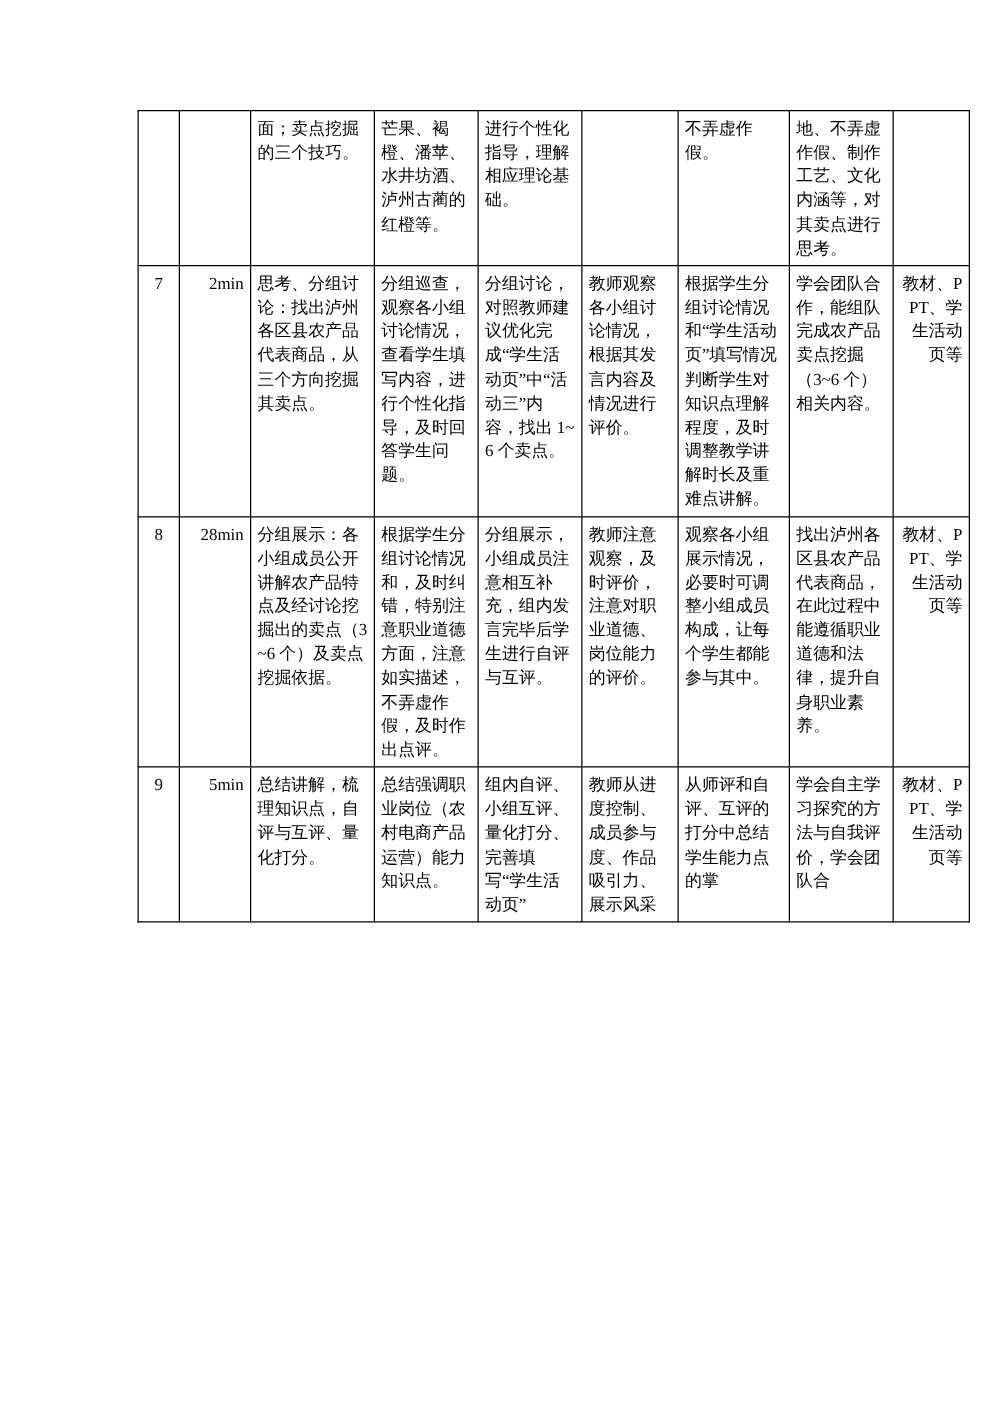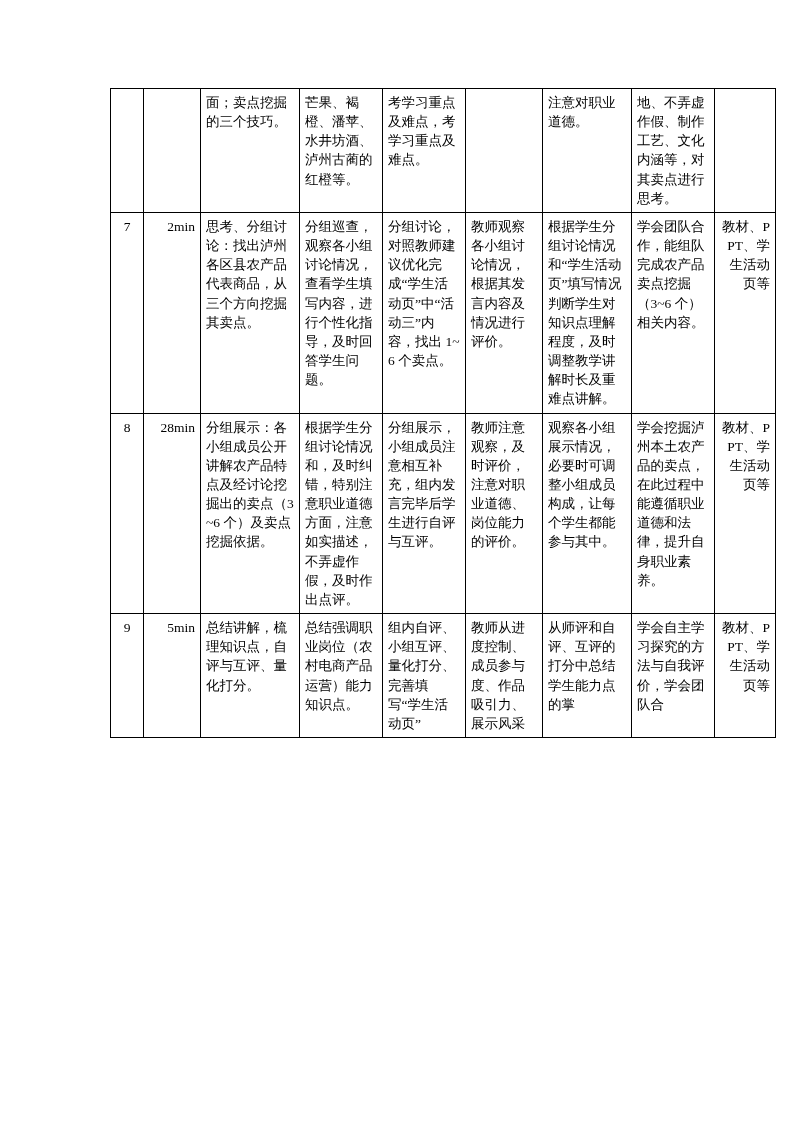--- a/index.html
+++ b/index.html
@@ -76,27 +76,27 @@
         <td class="col-time">
             <span class="num-text"></span>
           </td>
         <td class="col-c3">
             <span class="cell-text">面；卖点挖掘的三个技巧。</span>
           </td>
         <td class="col-c4">
             <span class="cell-text">芒果、褐橙、潘苹、水井坊酒、泸州古蔺的红橙等。</span>
           </td>
         <td class="col-c5">
-            <span class="cell-text">考学习重点及难点，考学习重点及难点。</span>
+            <span class="cell-text">进行个性化指导，理解相应理论基础。</span>
           </td>
         <td class="col-c6">
             <span class="cell-text"></span>
           </td>
         <td class="col-c7">
-            <span class="cell-text">注意对职业道德。</span>
+            <span class="cell-text">不弄虚作假。</span>
           </td>
         <td class="col-c8">
             <span class="cell-text">地、不弄虚作假、制作工艺、文化内涵等，对其卖点进行思考。</span>
           </td>
         <td class="col-c9">
             <span class="cell-text"></span>
           </td>
       </tr>
       <tr>
         <td class="col-no">
@@ -143,21 +143,21 @@
         <td class="col-c5">
             <span class="cell-text">分组展示，小组成员注意相互补充，组内发言完毕后学生进行自评与互评。</span>
           </td>
         <td class="col-c6">
             <span class="cell-text">教师注意观察，及时评价，注意对职业道德、岗位能力的评价。</span>
           </td>
         <td class="col-c7">
             <span class="cell-text">观察各小组展示情况，必要时可调整小组成员构成，让每个学生都能参与其中。</span>
           </td>
         <td class="col-c8">
-            <span class="cell-text">学会挖掘泸州本土农产品的卖点，在此过程中能遵循职业道德和法律，提升自身职业素养。</span>
+            <span class="cell-text">找出泸州各区县农产品代表商品，在此过程中能遵循职业道德和法律，提升自身职业素养。</span>
           </td>
         <td class="col-c9">
             <span class="cell-text">教材、PPT、学生活动页等</span>
           </td>
       </tr>
       <tr>
         <td class="col-no">
             <span class="num-text">9</span>
           </td>
         <td class="col-time">

